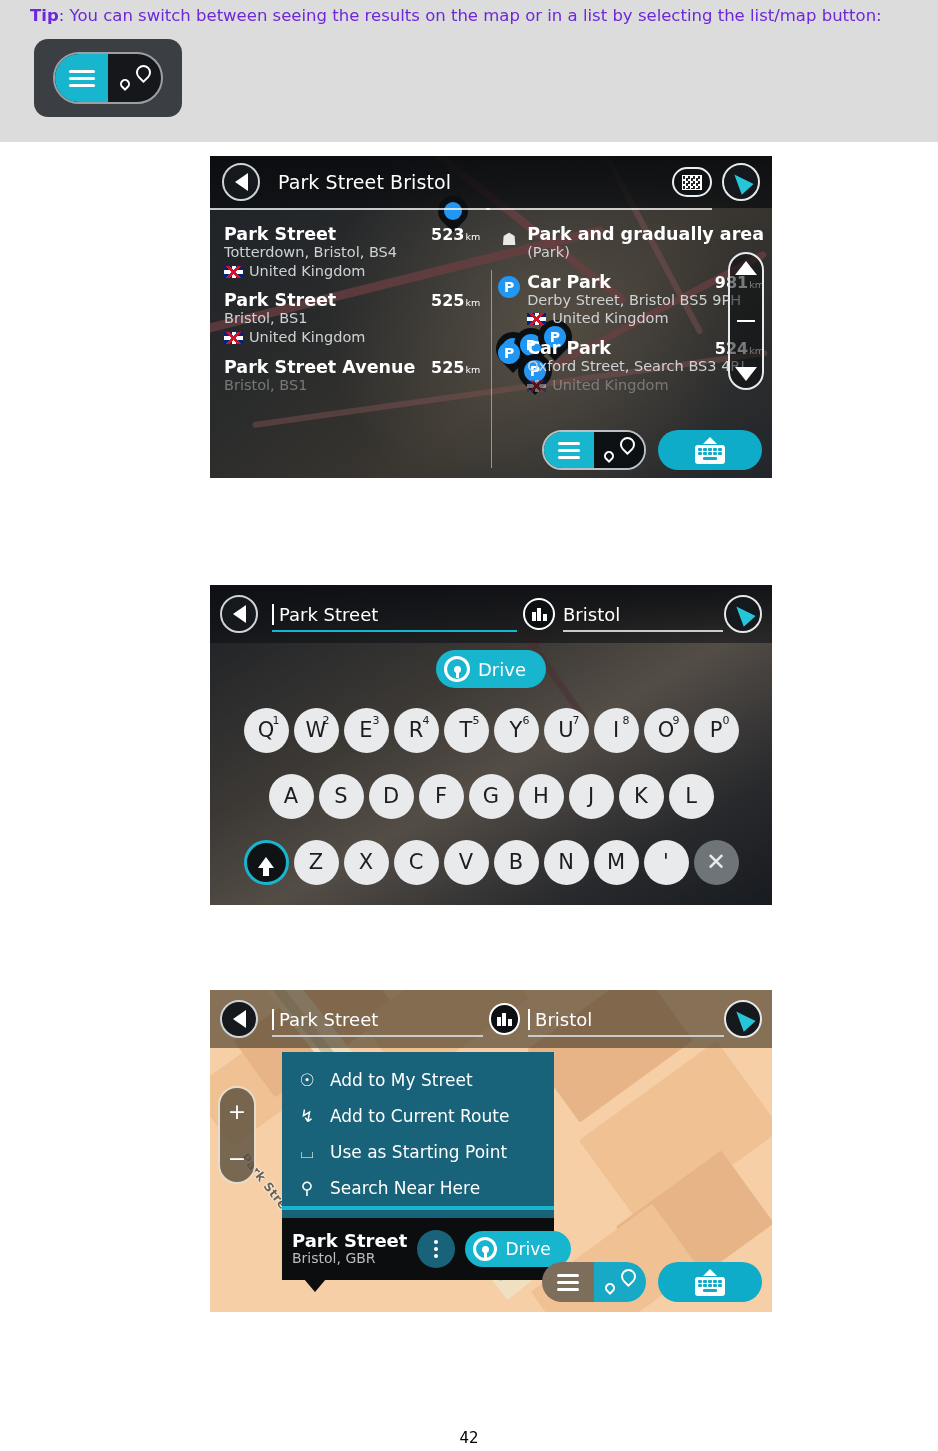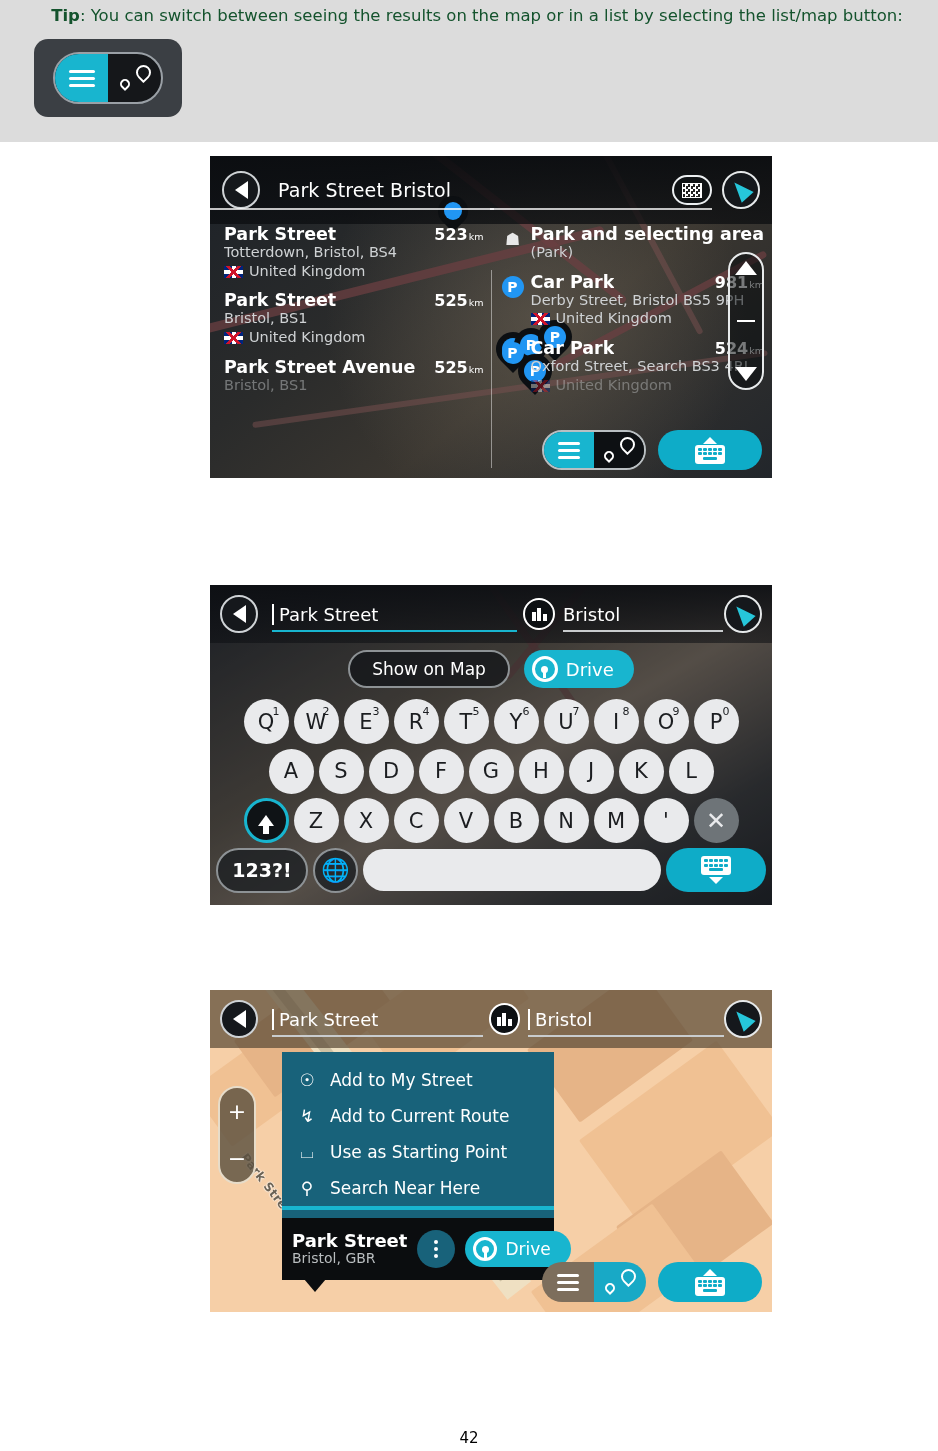--- a/index.html
+++ b/index.html
@@ -15,22 +15,21 @@
     background: #ffffff;
     overflow: hidden;
   }
 
   
   .callout {
     background: #dcdcdc;
     padding: 8px 14px 10px 30px;
     font-size: 16.5px;
     line-height: 1.42;
-    color: #14532d;
-    text-align: center;
+    color: #6d28d9;
   }
   .callout-top {
     position: absolute; left: 0; top: 0; width: 938px;
     padding-top: 4px;
     min-height: 142px;
   }
   .callout .lead { font-weight: bold; }
 
   
   .para {
@@ -92,21 +91,21 @@
     background:
       radial-gradient(circle at 58% 50%, rgba(120,110,95,.45) 0%, rgba(30,34,40,0) 58%),
       linear-gradient(140deg, #1d2228 0%, #2a2b2b 35%, #3a3630 60%, #22262b 100%);
   }
   .road {
     position: absolute; background: #6b3f42; opacity: .75; border-radius: 6px;
   }
   .road.thin { opacity: .5; background: #7a5050; }
 
   .topbar {
-    position: absolute; left: 0; right: 0; top: 0; height: 68px;
+    position: absolute; left: 0; right: 0; top: 0; height: 52px;
     display: flex; align-items: center; padding: 0 12px;
     background: linear-gradient(180deg, rgba(10,12,15,.92), rgba(10,12,15,.72));
   }
   .circ-btn {
     width: 38px; height: 38px; border-radius: 50%;
     background: #15181c; border: 2px solid #cfd3d6;
     display: flex; align-items: center; justify-content: center;
     flex: 0 0 auto;
   }
   .circ-btn.plain { border-color: #e6e9ea; }
@@ -558,21 +557,21 @@
         <div class="col right">
           <div class="hdr-rule" style="left:-2px; right:60px; top:-4px;"></div>
           <div style="height:6px;"></div>
 
           <div class="res">
             <div class="res-icon">
                 <span class="poi-tree">☗</span>
               </div>
             <div class="res-body">
               <div class="res-top">
-                <span class="res-name">Park and selecting area</span>
+                <span class="res-name">Park and gradually area</span>
               </div>
               <div class="res-sub">(Park)</div>
             </div>
           </div>
 
           <div class="res">
             <div class="res-icon">
                 <span class="poi-circle">P</span>
               </div>
             <div class="res-body">
@@ -675,21 +674,20 @@
         <div class="field" style="width:160px; margin-left:8px;">
           <span class="field-txt">Bristol</span>
           <span class="underline grey"></span>
         </div>
         <div class="circ-btn plain" style="margin-left:auto;">
           <span class="nav-arrow"></span>
         </div>
       </div>
 
       <div class="actions">
-        <div class="pill-btn">Show on Map</div>
         <div class="drive-btn">
           <span class="wheel"></span>
           <span>Drive</span>
         </div>
       </div>
 
       <div class="keyboard">
         <div class="krow">
           <div class="key">
               <span>Q</span>
@@ -751,43 +749,20 @@
           <div class="key">X</div>
           <div class="key">C</div>
           <div class="key">V</div>
           <div class="key">B</div>
           <div class="key">N</div>
           <div class="key">M</div>
           <div class="key">'</div>
           <div class="key del">
               <span>✕</span>
             </div>
-        </div>
-        <div class="krow">
-          <div class="key num">123?!</div>
-          <div class="key globe">
-              <span>🌐</span>
-            </div>
-          <div class="key space"></div>
-          <div class="key kbdone">
-            <span class="kbd-glyph">
-              <b></b>
-                <b></b>
-                <b></b>
-                <b></b>
-                <b></b>
-                <b></b>
-                <b></b>
-                <b></b>
-                <b></b>
-                <b></b>
-                <b class="wide"></b>
-            </span>
-            <span class="kbd-chev-dn"></span>
-          </div>
         </div>
       </div>
     </div>
   </div>
 
 
   <div class="shot" id="shot3">
     <div class="shot-inner">
       <div class="map-bg-light"></div>
       <div class="blk" style="left:-10px; top:58px; width:120px; height:70px; transform:rotate(-36deg);"></div>

